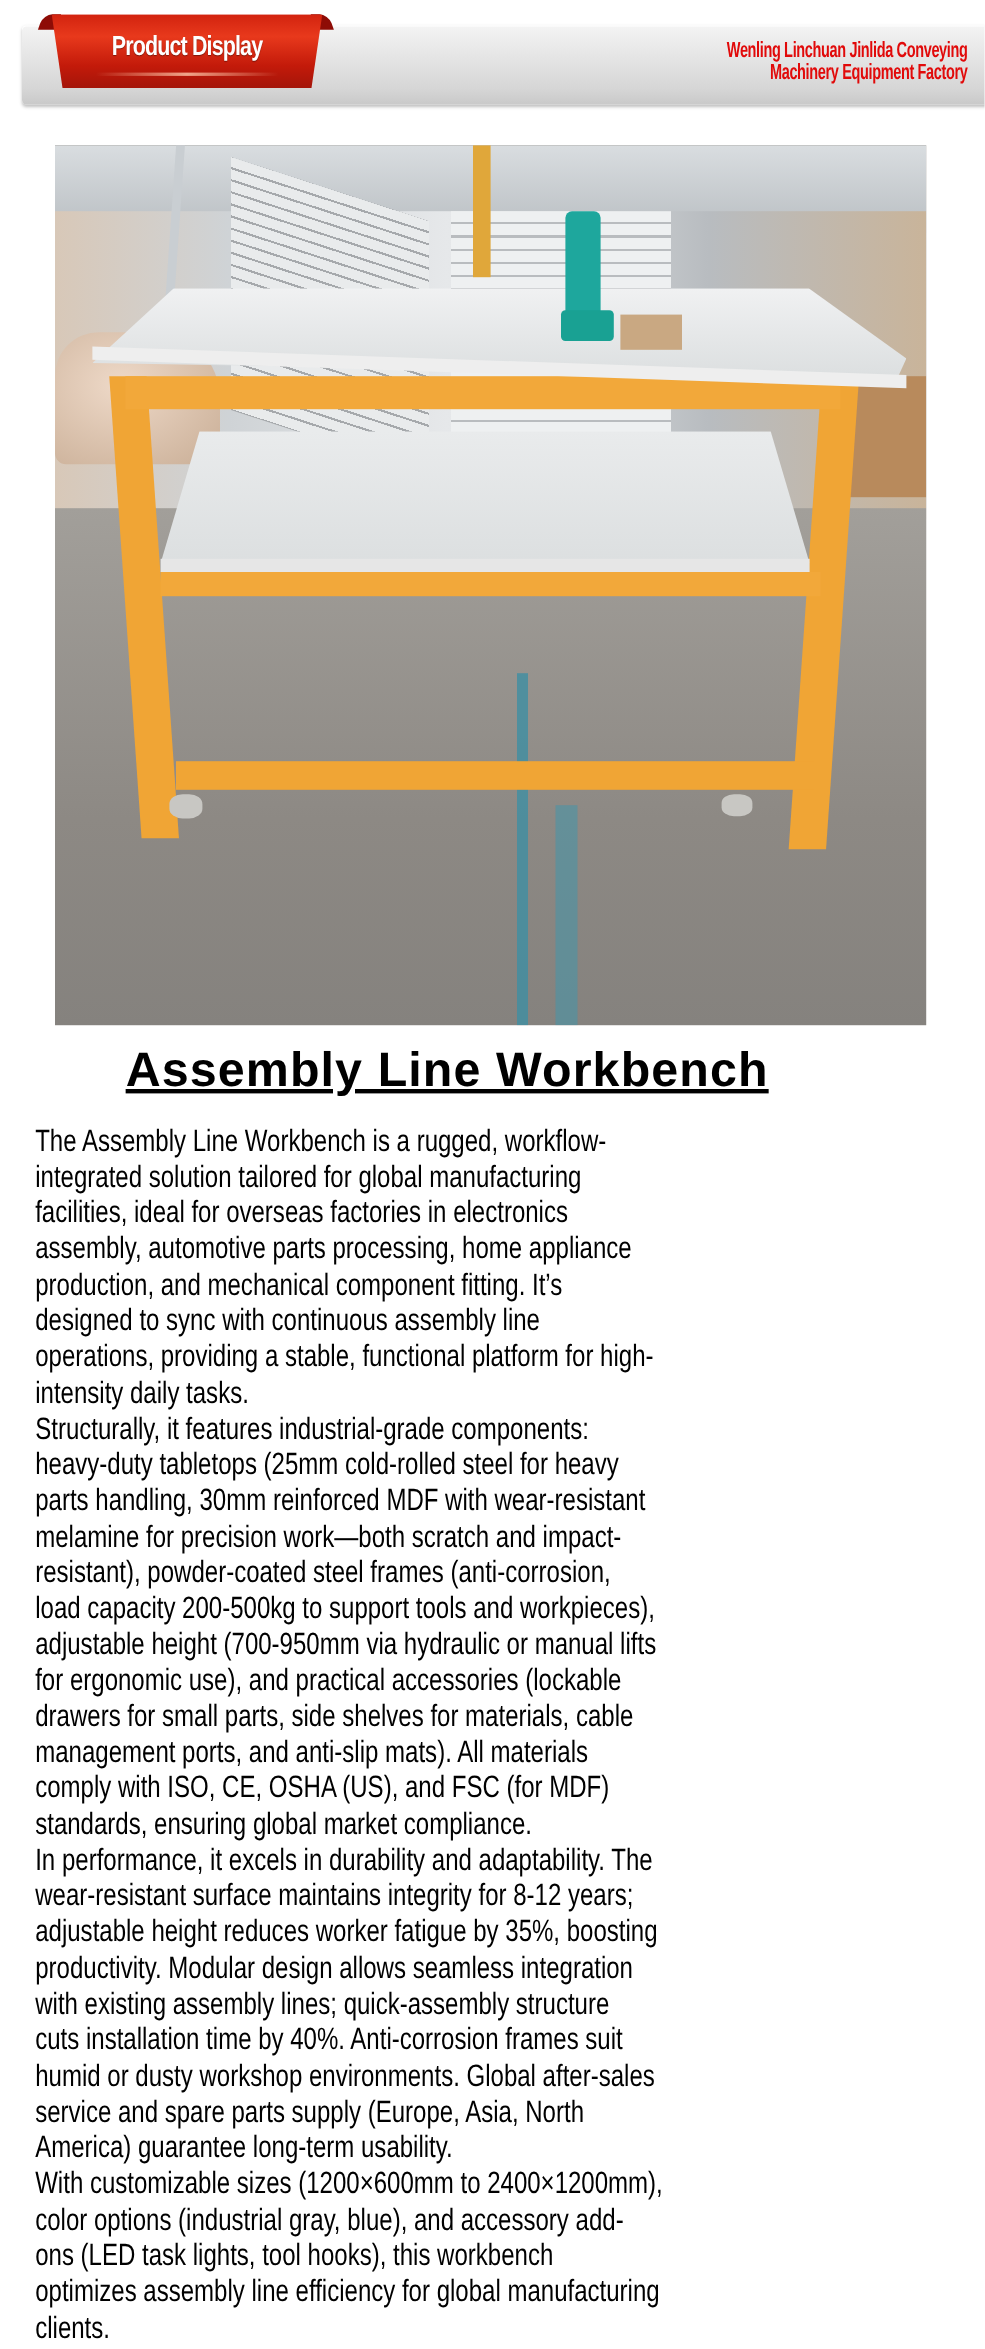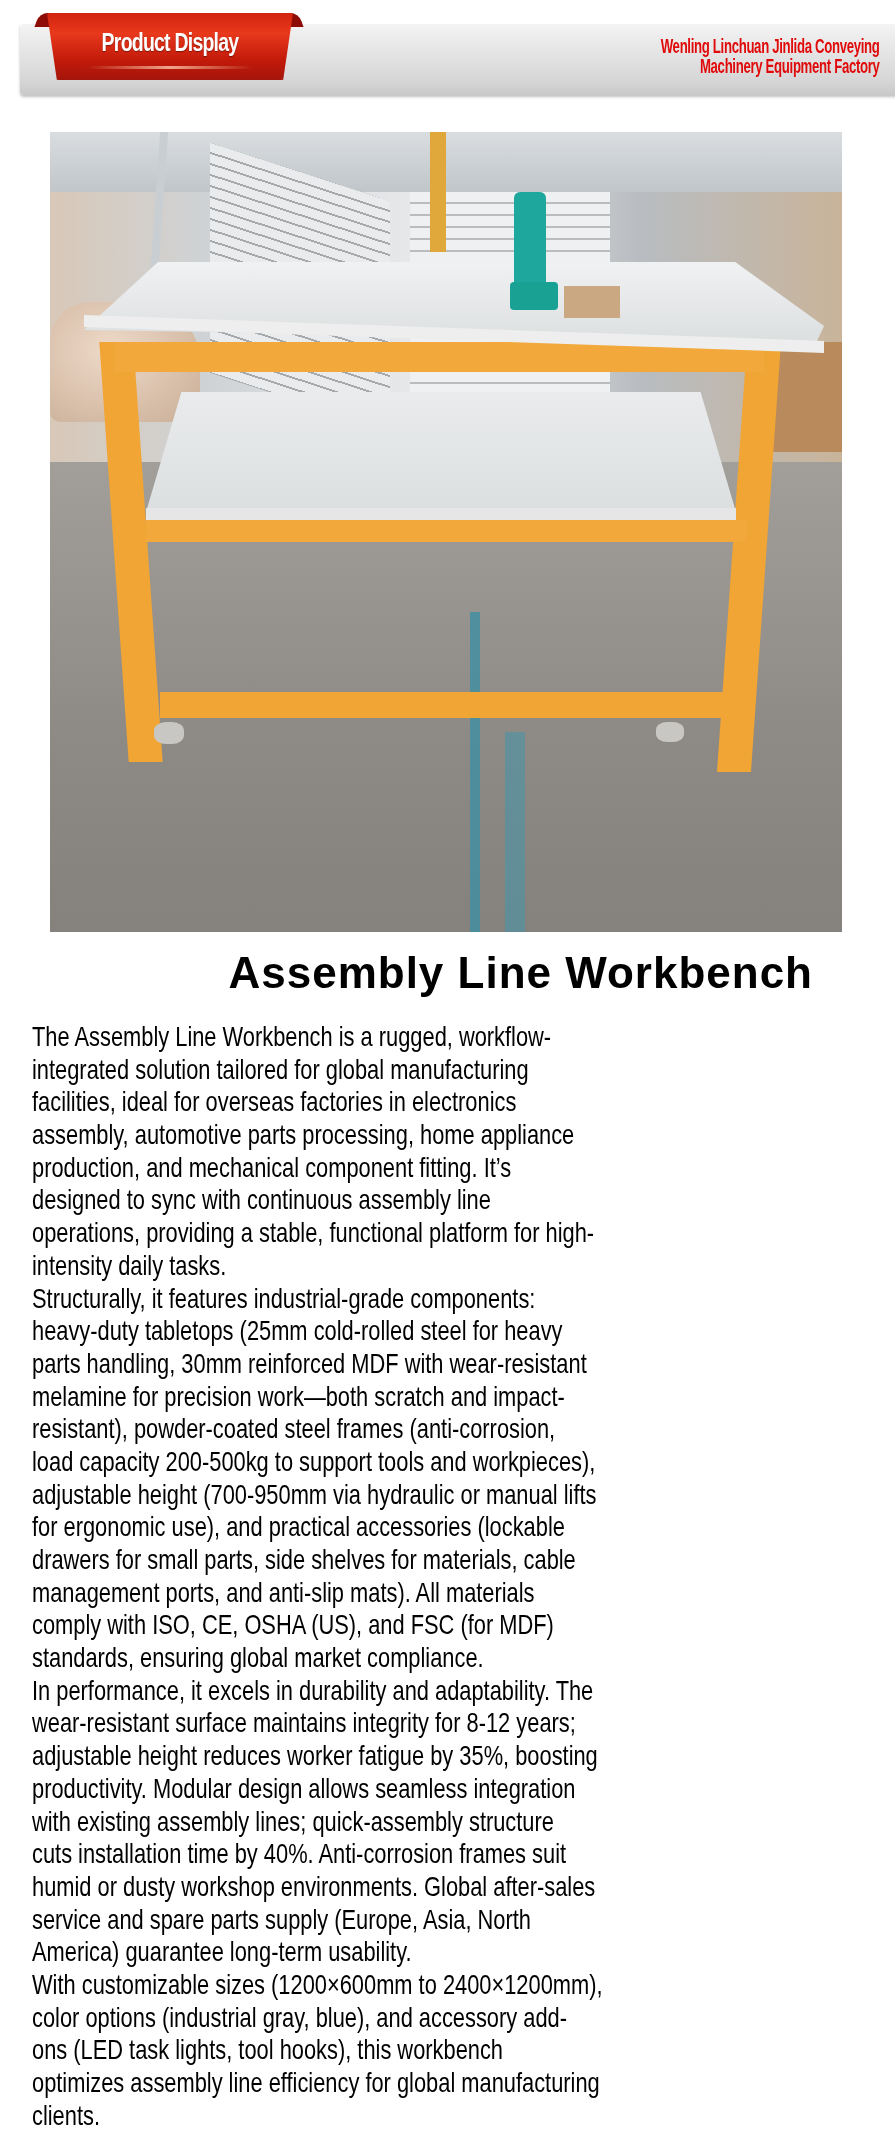--- a/index.html
+++ b/index.html
@@ -75,22 +75,22 @@
   .ph-frame-mid { left: 96px; top: 388px; width: 600px; height: 22px; background: #f2a83a; }
   .ph-frame-bot { left: 110px; top: 560px; width: 580px; height: 26px; background: #f0a535; }
   .ph-foot-l { left: 104px; top: 590px; width: 30px; height: 22px; background: #c8c7c3; border-radius: 40%; }
   .ph-foot-r { left: 606px; top: 590px; width: 28px; height: 20px; background: #c8c7c3; border-radius: 40%; }
   .ph-drill { left: 464px; top: 60px; width: 32px; height: 100px; background: #1ea79d; border-radius: 6px; }
   .ph-drill-bat { left: 460px; top: 150px; width: 48px; height: 28px; background: #19a193; border-radius: 4px; }
   .ph-carton { left: 514px; top: 154px; width: 56px; height: 32px; background: #c9a882; }
 
   
   .title {
-    position: absolute; left: 0; top: 946px; width: 813px; text-align: right;
-    font-weight: bold; font-size: 44px; line-height: 54px; letter-spacing: 1px; white-space: nowrap;
+    position: absolute; left: 0; top: 946px; width: 813px; text-align: center;
+    font-weight: bold; font-size: 44px; line-height: 54px; letter-spacing: 1px; white-space: nowrap; text-decoration: underline;
   }
   .body {
     position: absolute; left: 32px; top: 1021px; width: 1200px;
   }
   .line {
     font-size: 28px; line-height: 32.7px; height: 32.7px; white-space: nowrap;
     transform: scaleX(0.78); transform-origin: left center;
   }
 </style>
 </head>

